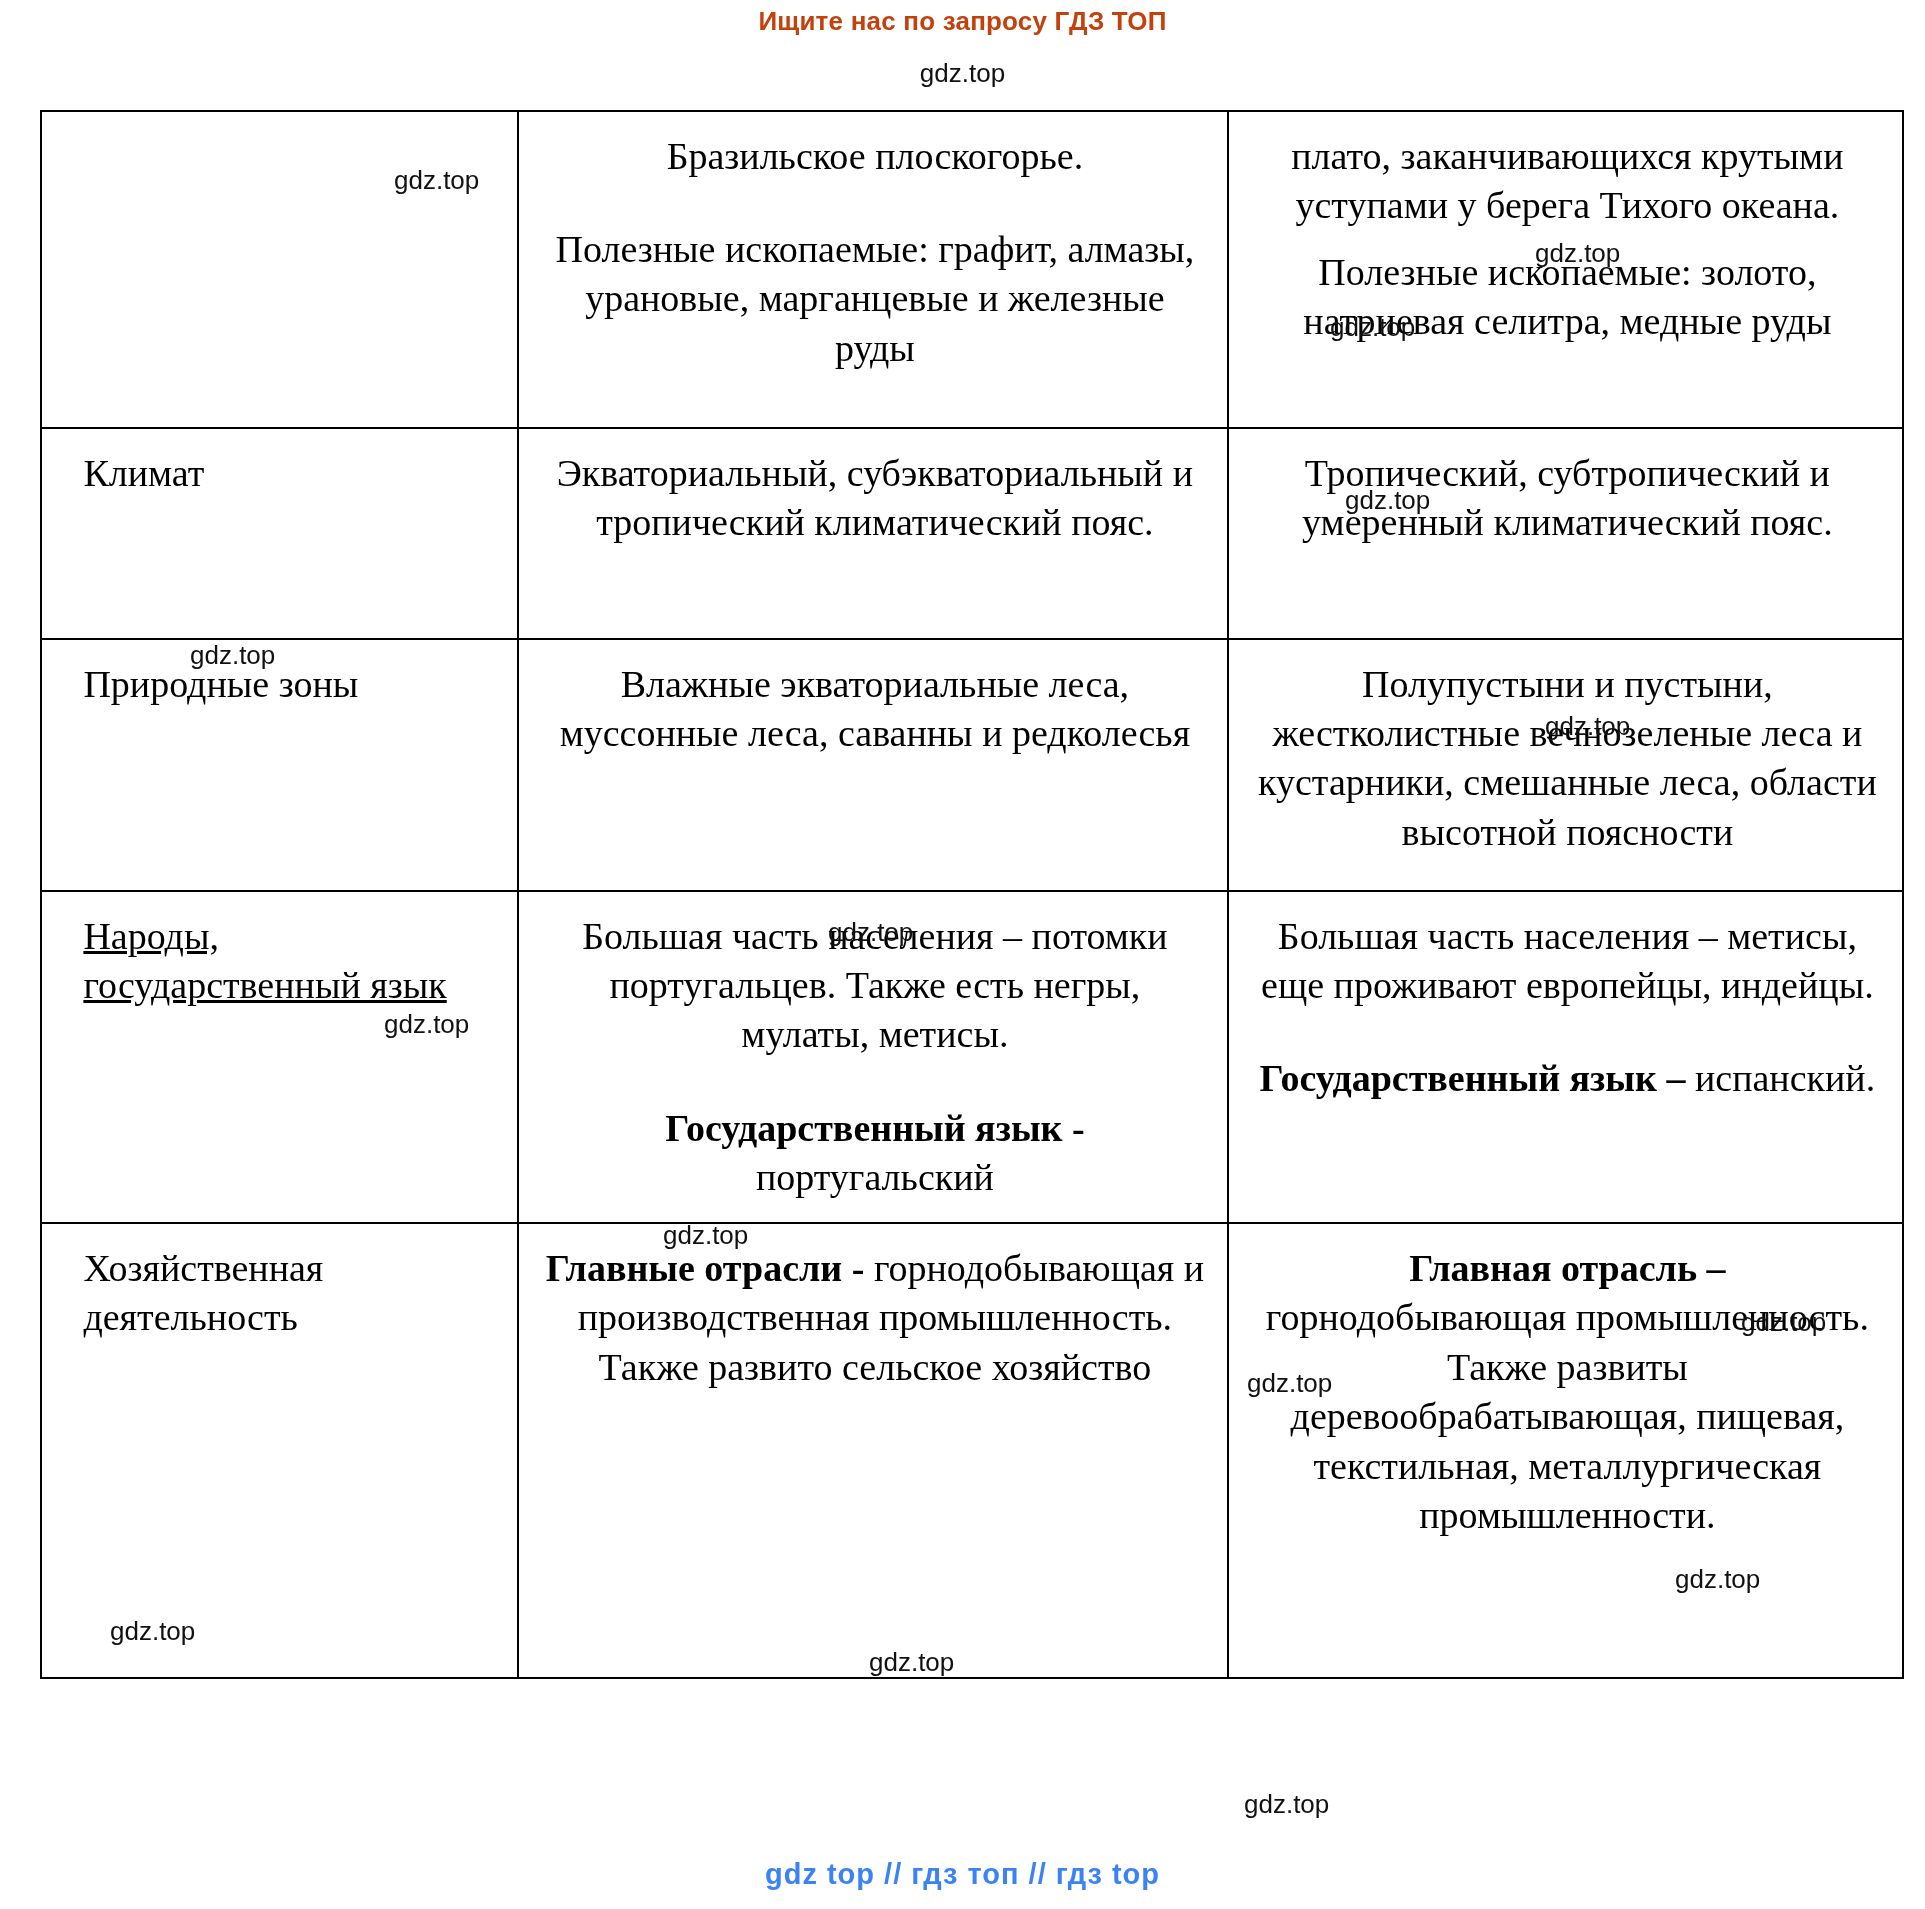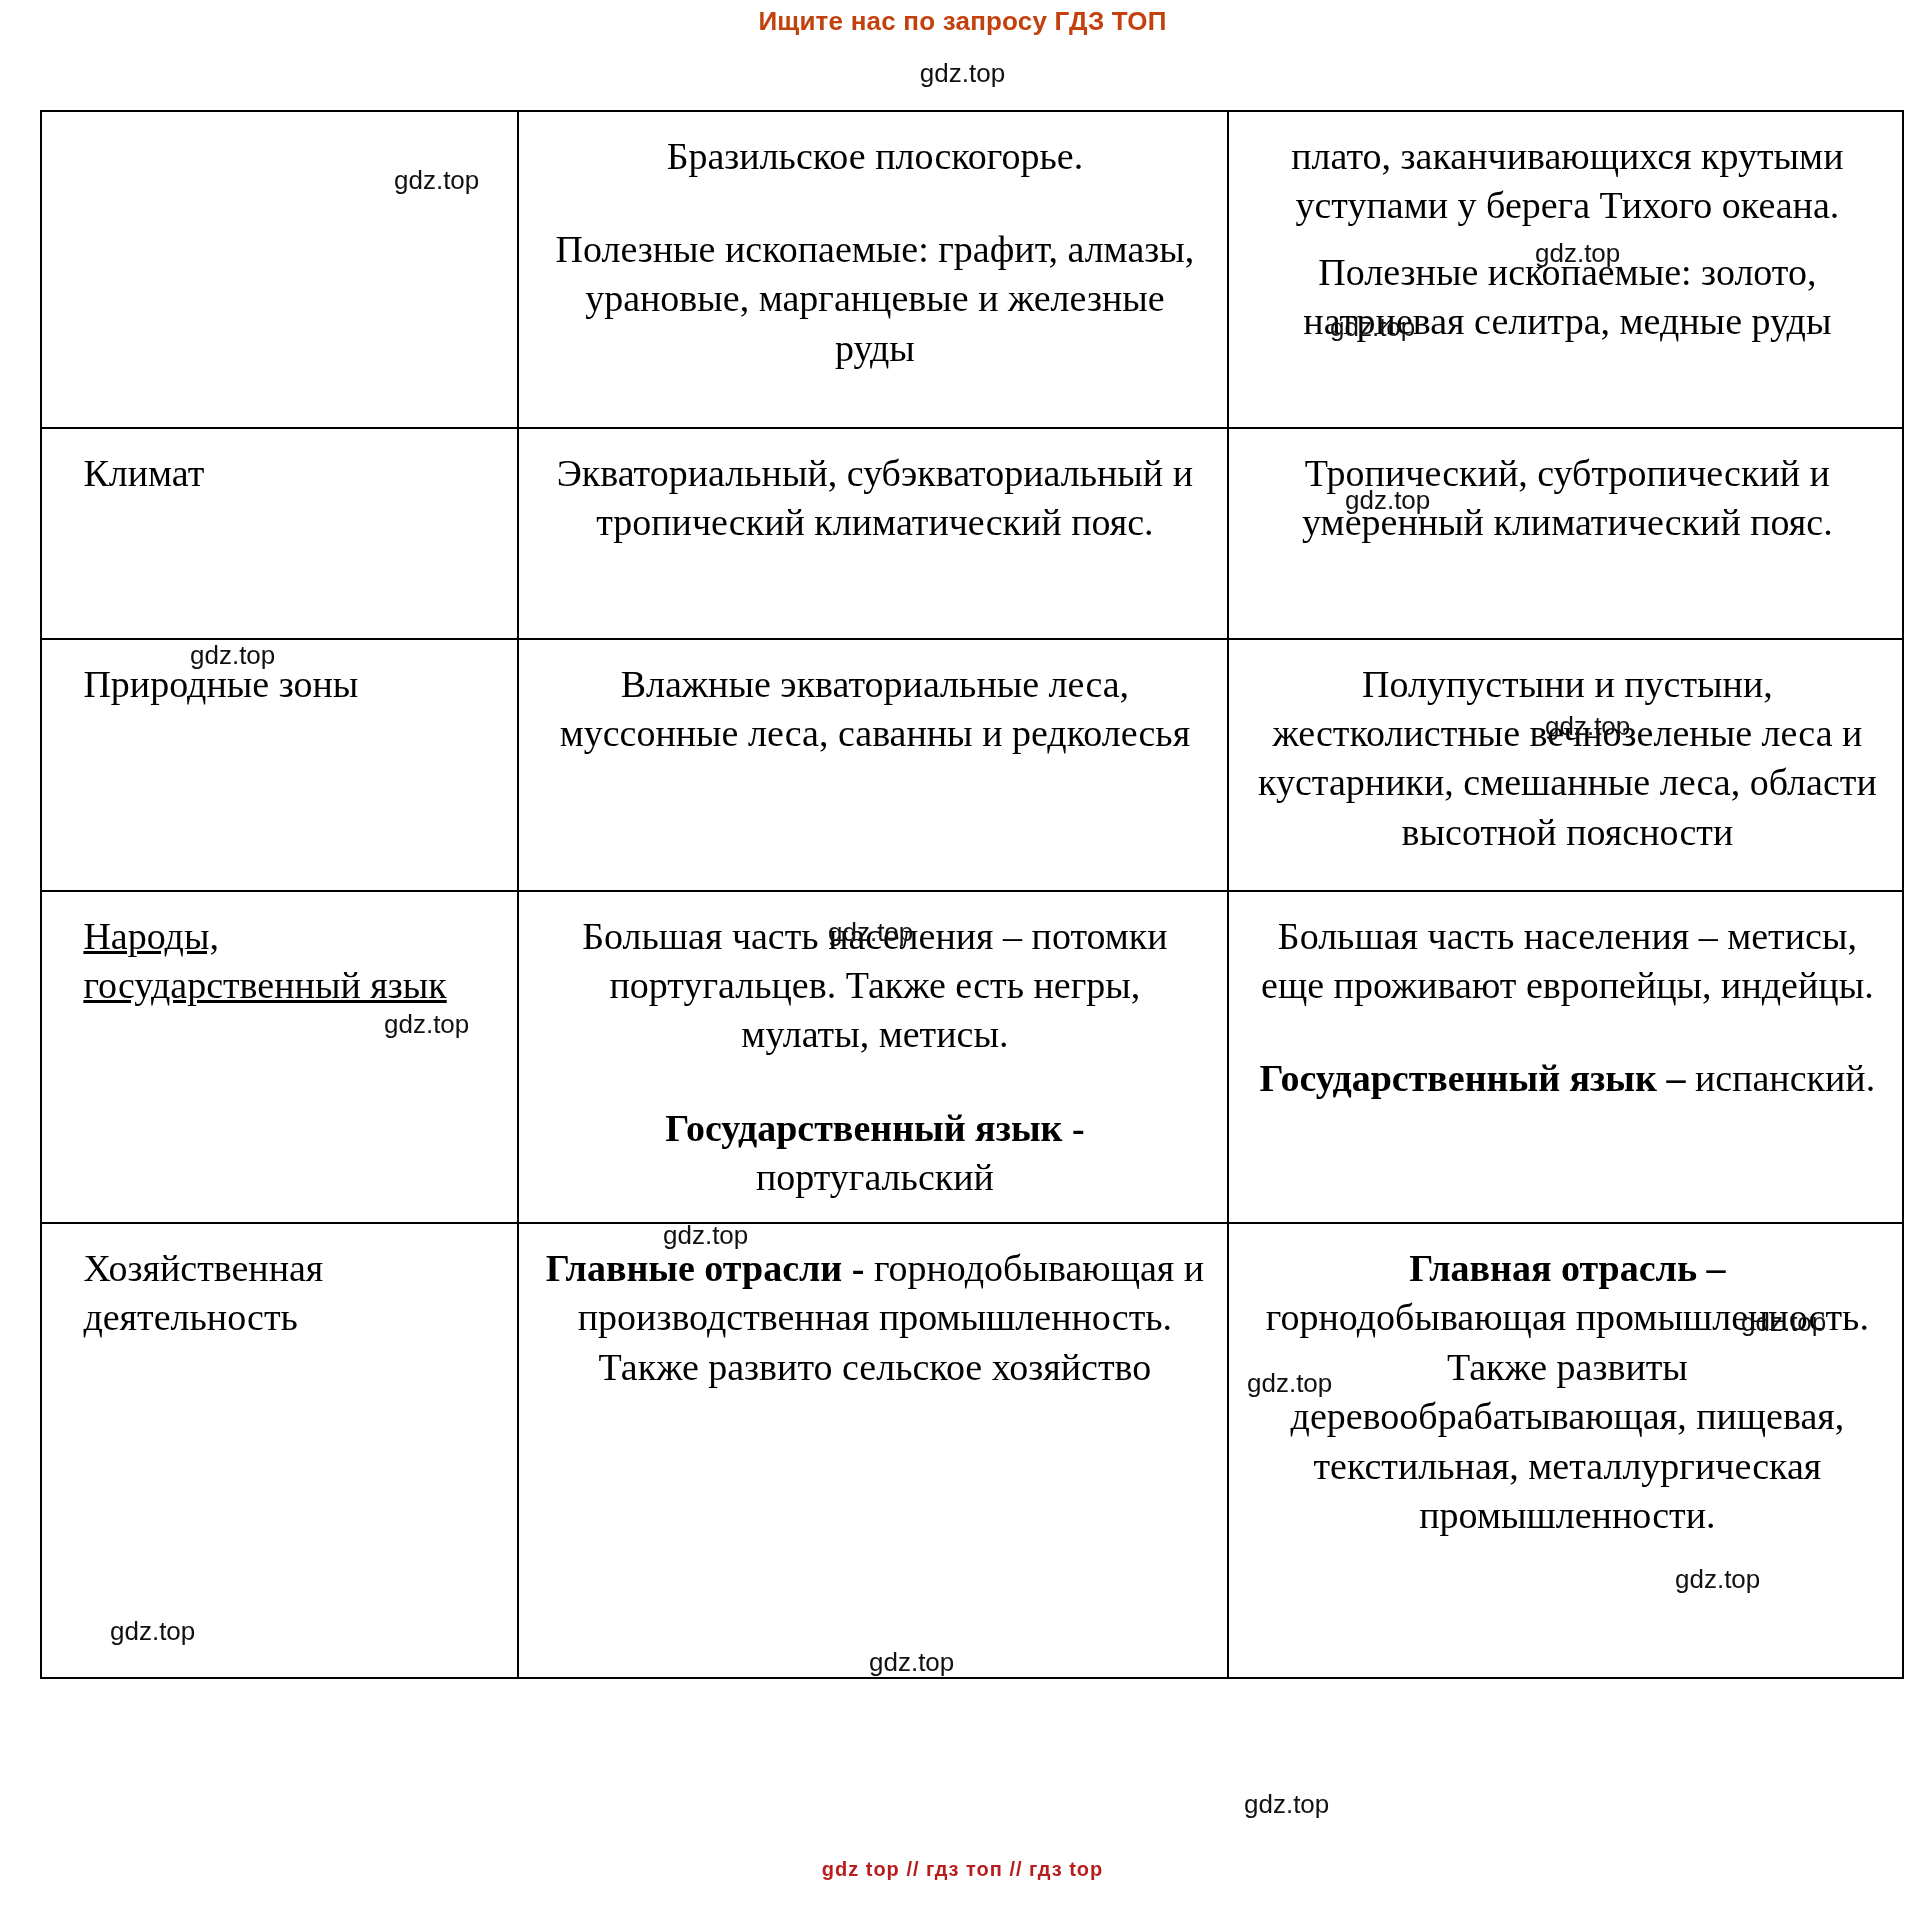--- a/index.html
+++ b/index.html
@@ -29,23 +29,23 @@
     font-family: "Liberation Sans", "DejaVu Sans", sans-serif;
     font-size: 26px;
     color: #111111;
   }
 
   .page-footer {
     position: absolute;
     top: 1858px; left: 0; width: 1925px;
     text-align: center;
     font-family: "Liberation Sans", "DejaVu Sans", sans-serif;
-    font-size: 20px;
+    font-size: 29px;
     font-weight: 700;
-    color: #b91c1c;
+    color: #3b82f6;
     letter-spacing: 1px;
   }
 
   
   .data-table {
     position: absolute;
     left: 40px;
     top: 110px;
     width: 1862px;
     border-collapse: collapse;

